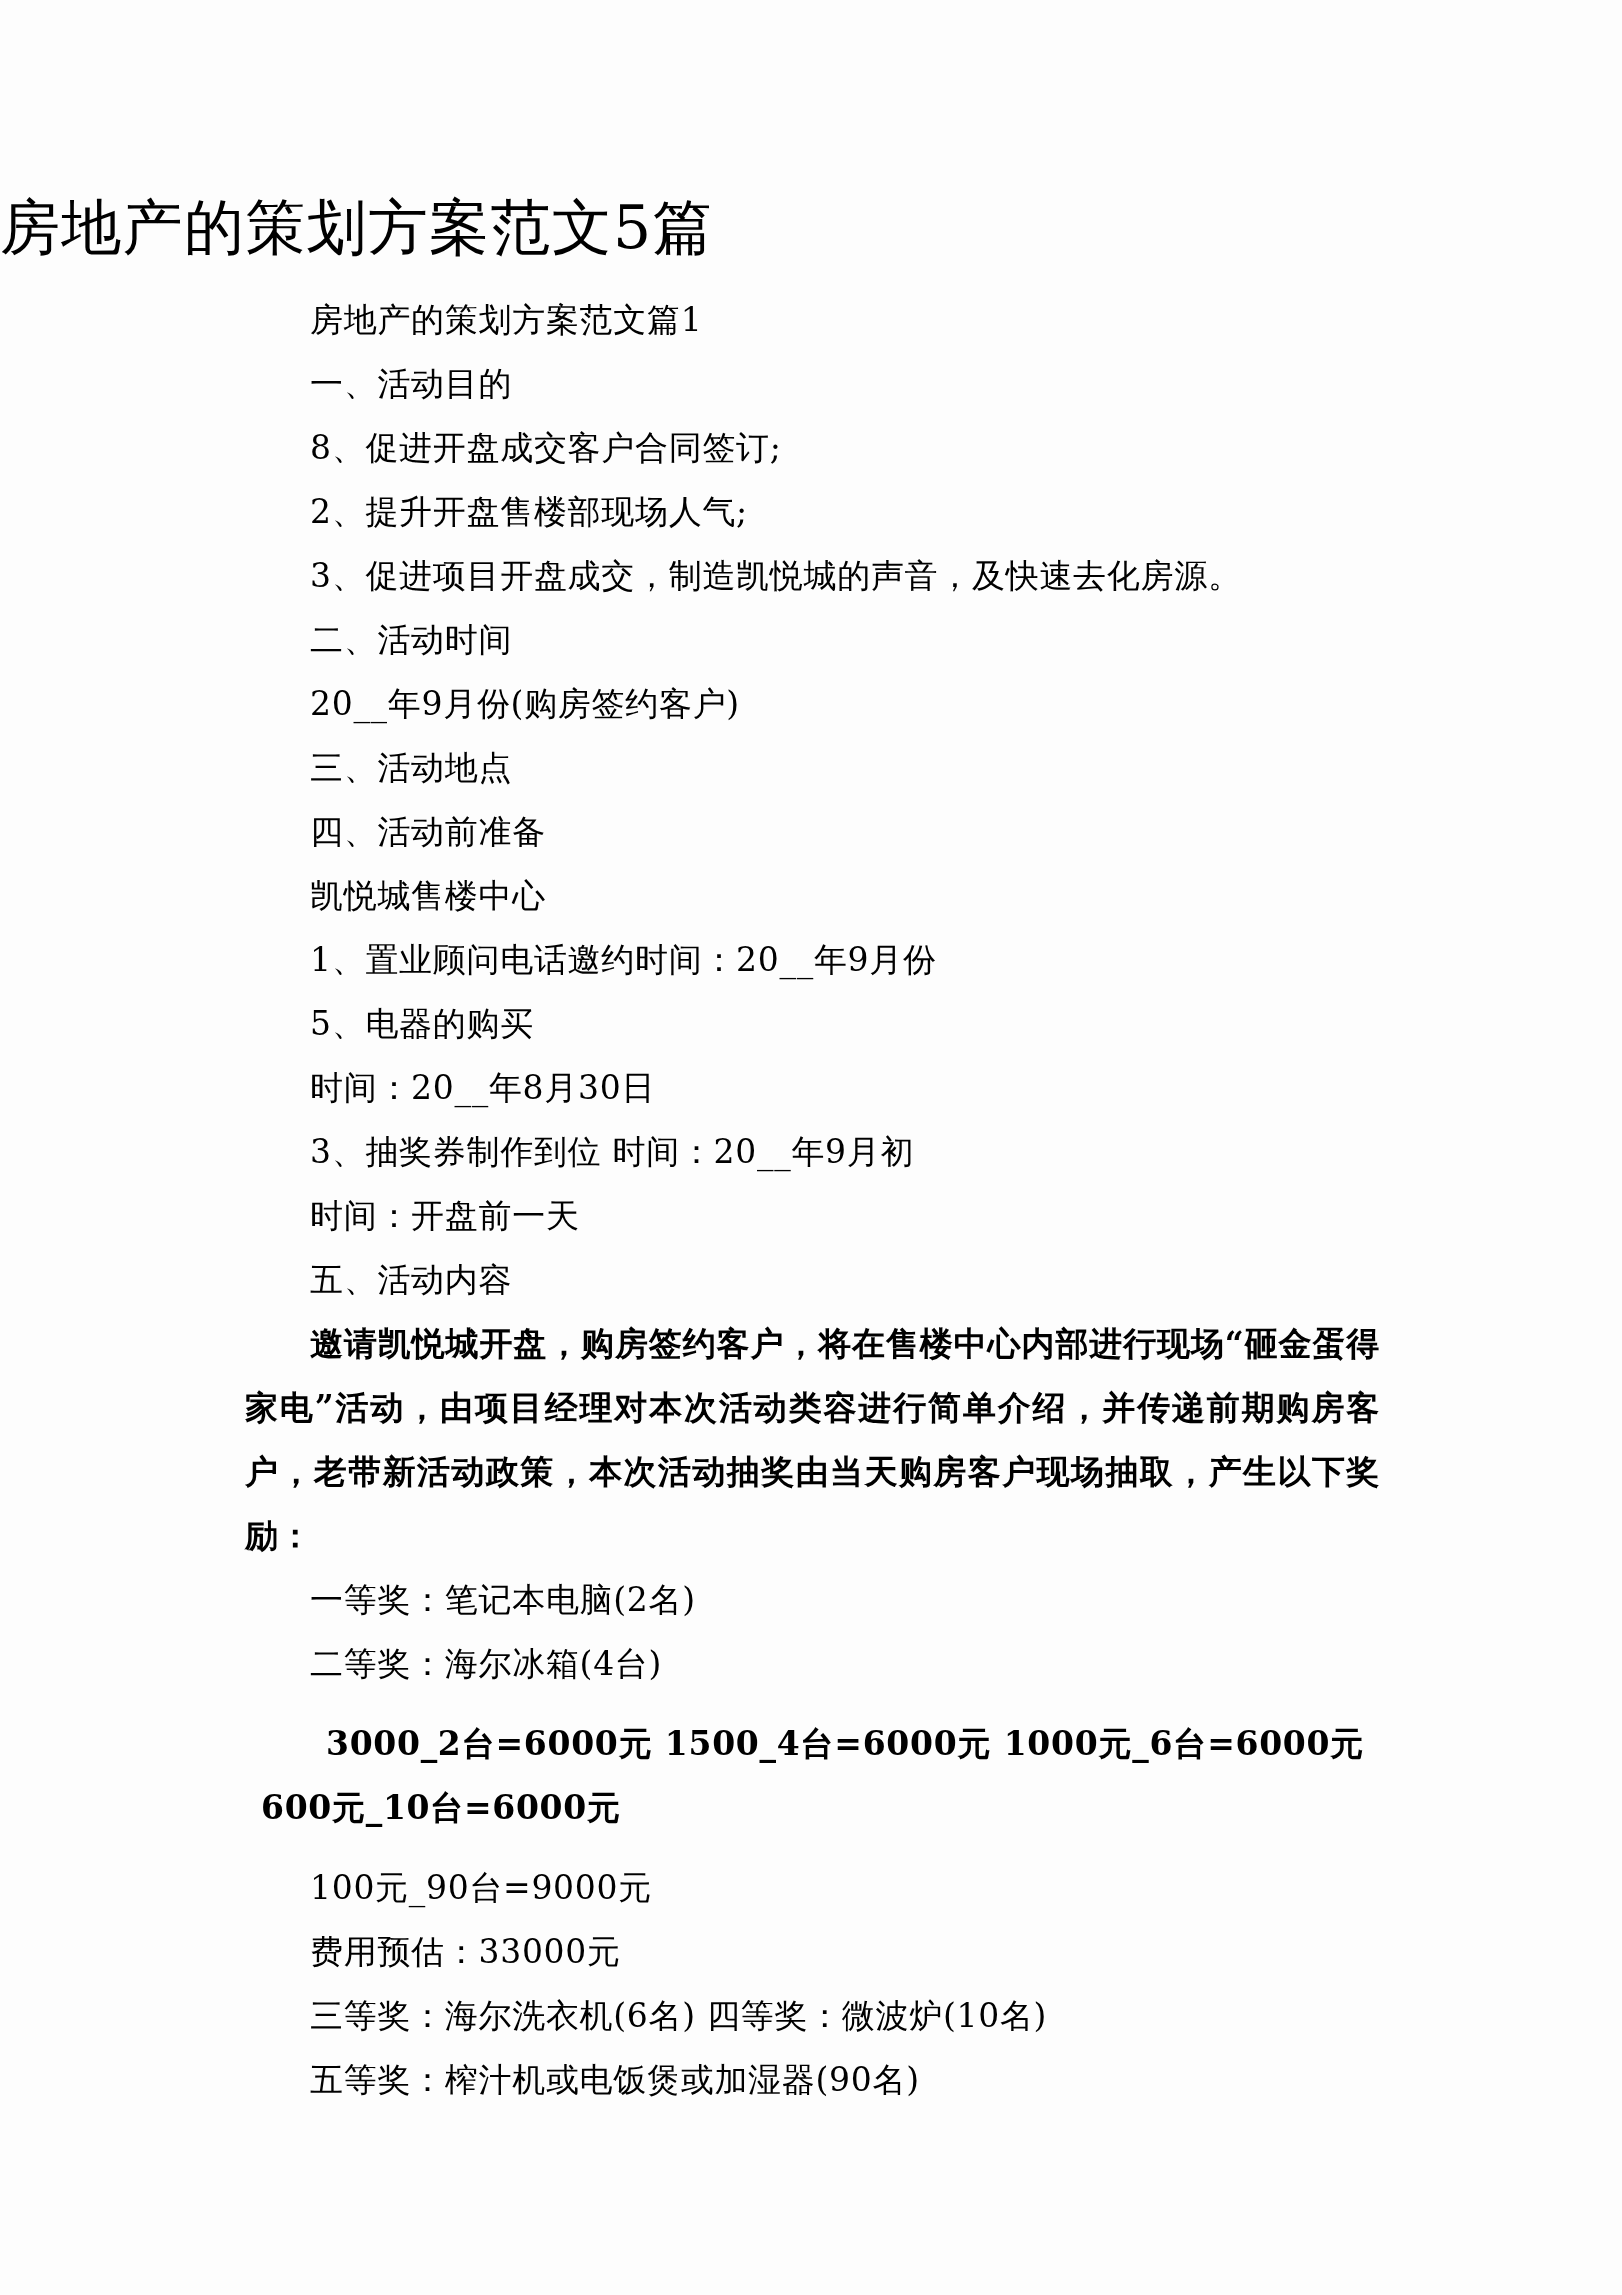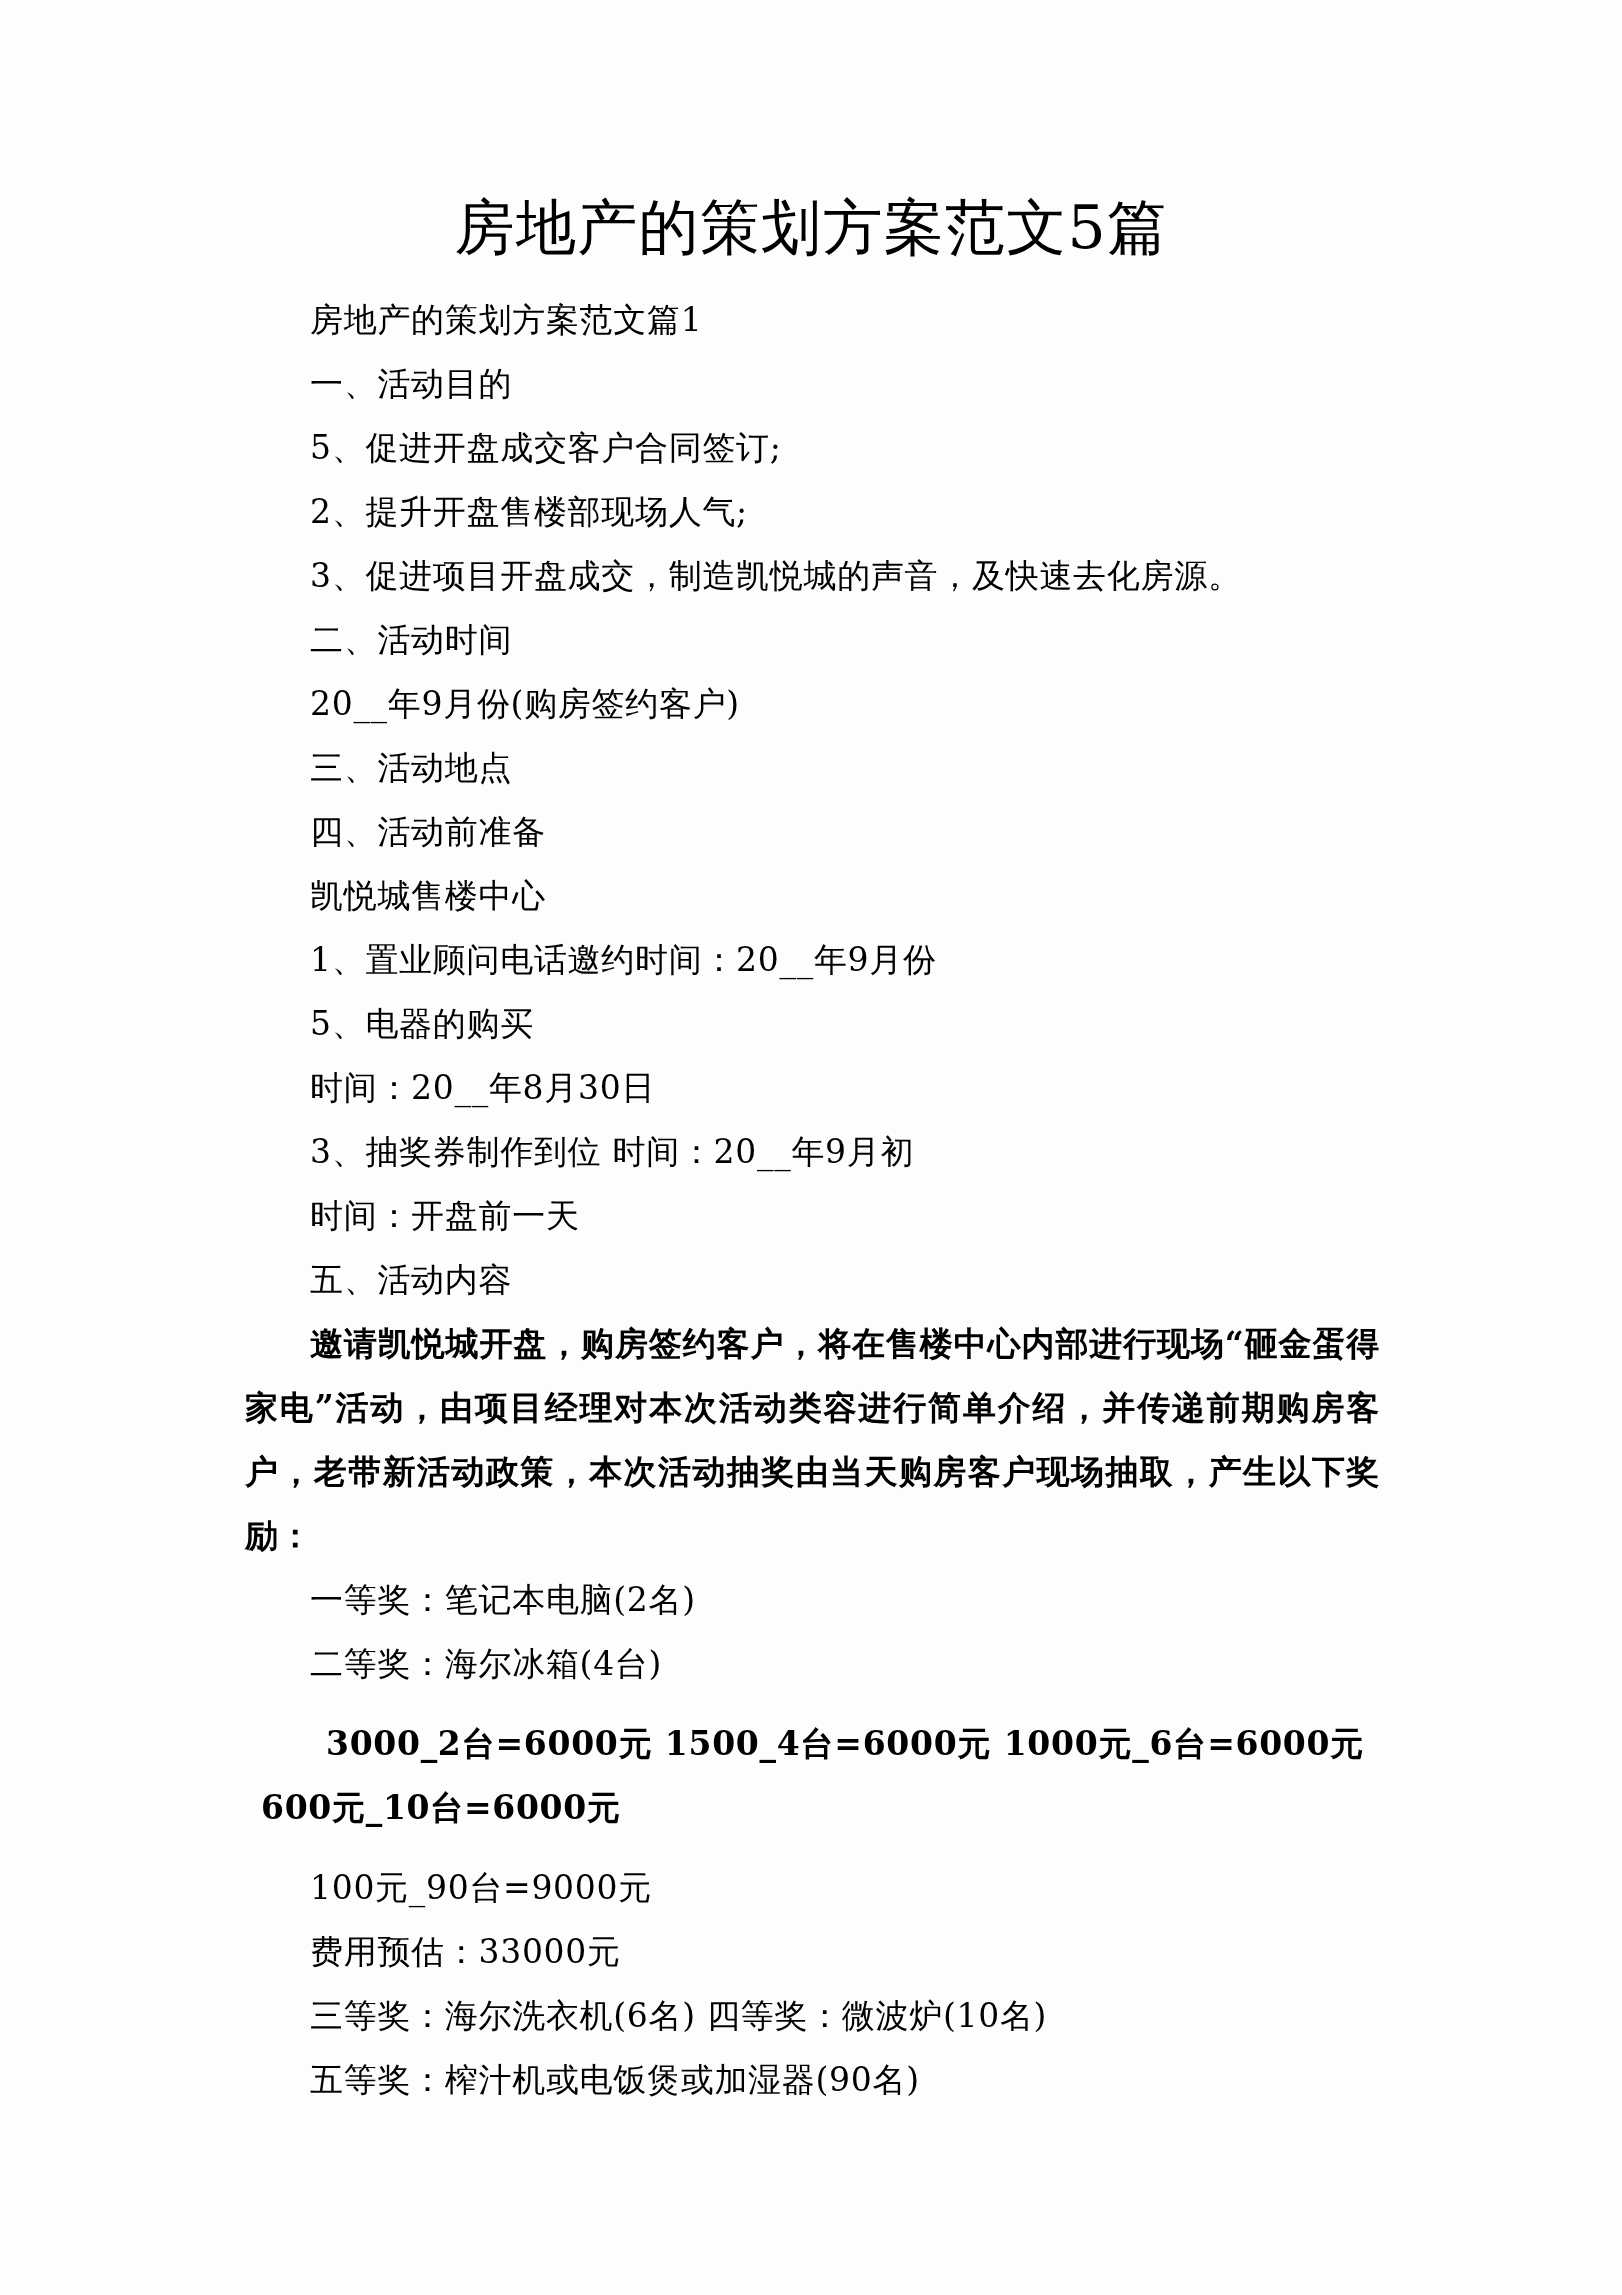--- a/index.html
+++ b/index.html
@@ -21,21 +21,21 @@
       top: 0;
       width: 1623px;
       height: 2295px;
       background: #fdfdfd;
     }
     .title {
       position: absolute;
       left: 0;
       top: 191px;
       width: 1623px;
-      text-align: center;
+      text-align: left;
       font-size: 60px;
       line-height: 72px;
       letter-spacing: 1.3px;
       font-weight: normal;
       margin: 0;
     }
     .body {
       position: absolute;
       left: 245px;
       top: 288px;
@@ -62,21 +62,21 @@
   </style>
 </head>
 <body>
 
 <div class="page">
   <h1 class="title">房地产的策划方案范文5篇</h1>
 
   <div class="body">
     <span class="line">房地产的策划方案范文篇1</span>
     <span class="line">一、活动目的</span>
-    <span class="line">5、促进开盘成交客户合同签订;</span>
+    <span class="line">8、促进开盘成交客户合同签订;</span>
     <span class="line">2、提升开盘售楼部现场人气;</span>
     <span class="line">3、促进项目开盘成交，制造凯悦城的声音，及快速去化房源。</span>
     <span class="line">二、活动时间</span>
     <span class="line">20__年9月份(购房签约客户)</span>
     <span class="line">三、活动地点</span>
     <span class="line">四、活动前准备</span>
     <span class="line">凯悦城售楼中心</span>
     <span class="line">1、置业顾问电话邀约时间：20__年9月份</span>
     <span class="line">5、电器的购买</span>
     <span class="line">时间：20__年8月30日</span>

